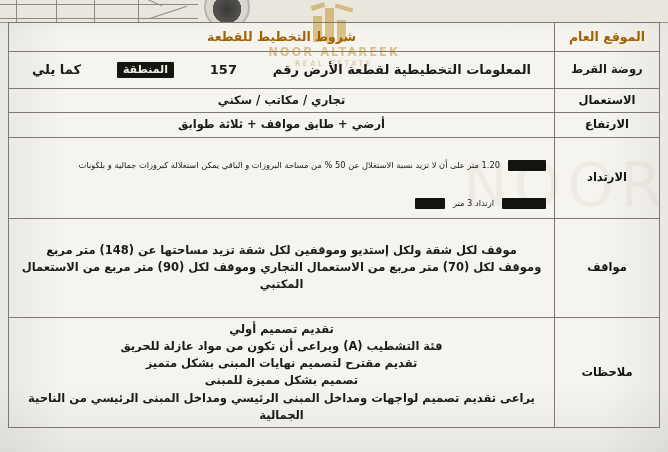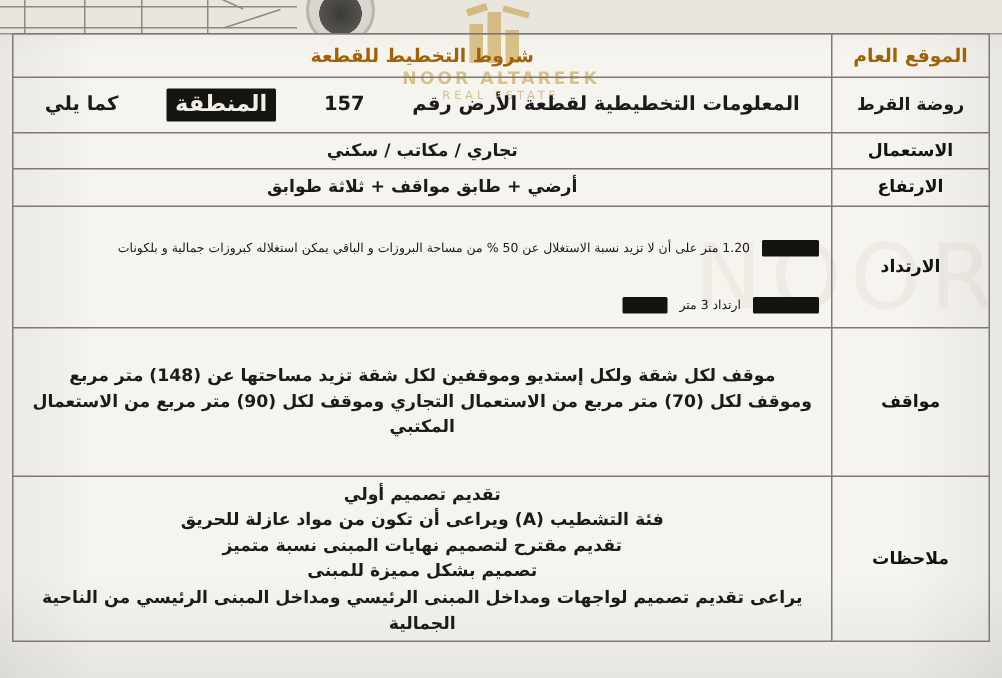--- a/index.html
+++ b/index.html
@@ -109,21 +109,21 @@
     align-items: center;
     justify-content: space-around;
     gap: 6px;
     font-weight: bold;
     font-size: 13px;
   }
   .plot-cell .seg { white-space: nowrap; }
   .badge-zone {
     background: #15150f;
     color: #f2efe6;
-    font-size: 15px;
+    font-size: 11px;
     line-height: 1.15;
     padding: 2px 6px;
     text-align: center;
     font-weight: bold;
     border-radius: 1px;
   }
 
   
   .setback-cell { height: 74px; }
   .setback-line {
@@ -284,21 +284,21 @@
           <span class="ln">موقف لكل شقة ولكل إستديو وموقفين لكل شقة تزيد مساحتها عن (148) متر مربع</span>
           <span class="ln">وموقف لكل (70) متر مربع من الاستعمال التجاري وموقف لكل (90) متر مربع من الاستعمال المكتبي</span>
         </td>
       </tr>
 
       <tr>
         <td class="lbl">ملاحظات</td>
         <td class="notes-cell center">
           <span class="ln">تقديم تصميم أولي</span>
           <span class="ln">فئة التشطيب (A) ويراعى أن تكون من مواد عازلة للحريق</span>
-          <span class="ln">تقديم مقترح لتصميم نهايات المبنى نسبة متميز</span>
+          <span class="ln">تقديم مقترح لتصميم نهايات المبنى بشكل متميز</span>
           <span class="ln">تصميم بشكل مميزة للمبنى</span>
           <span class="ln">يراعى تقديم تصميم لواجهات ومداخل المبنى الرئيسي ومداخل المبنى الرئيسي من الناحية الجمالية</span>
         </td>
       </tr>
     </tbody>
   </table>
 
 </div>
 
 </body></html>

